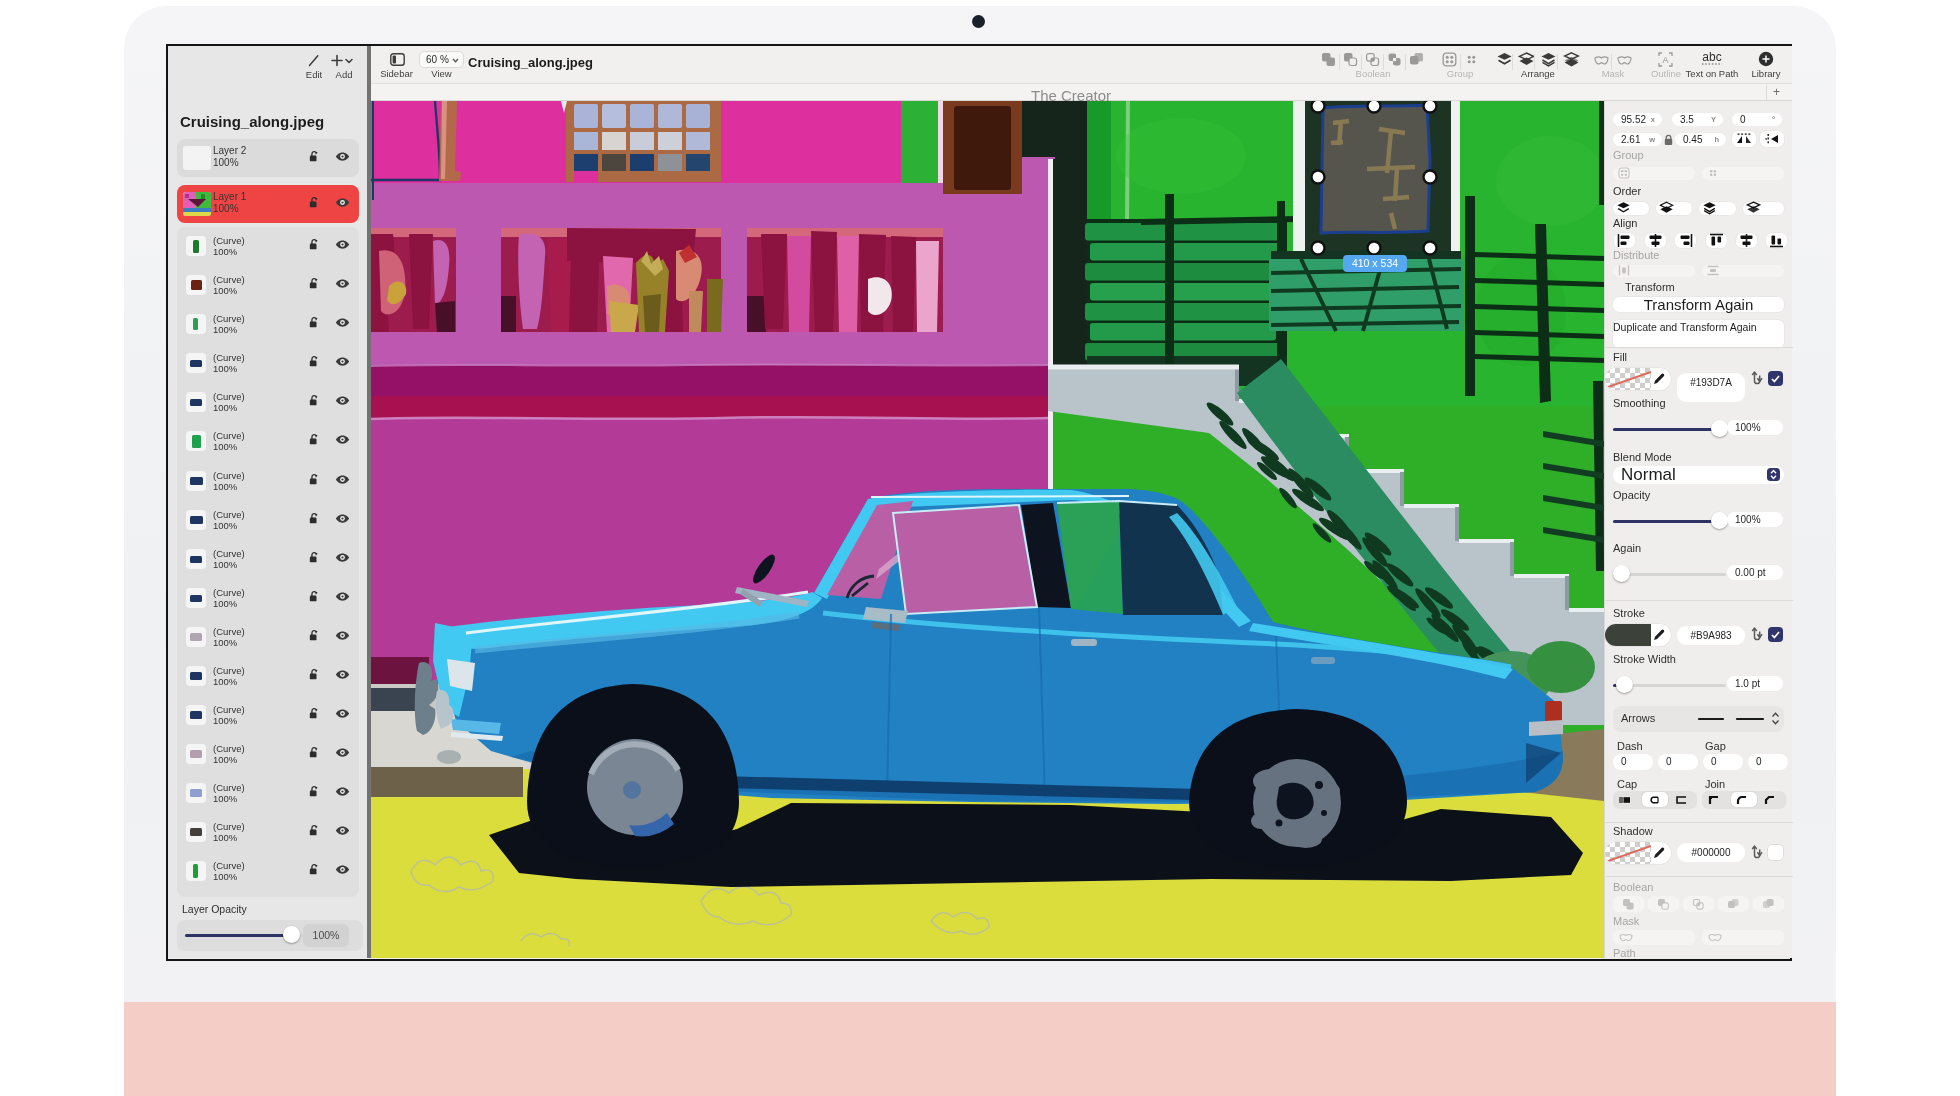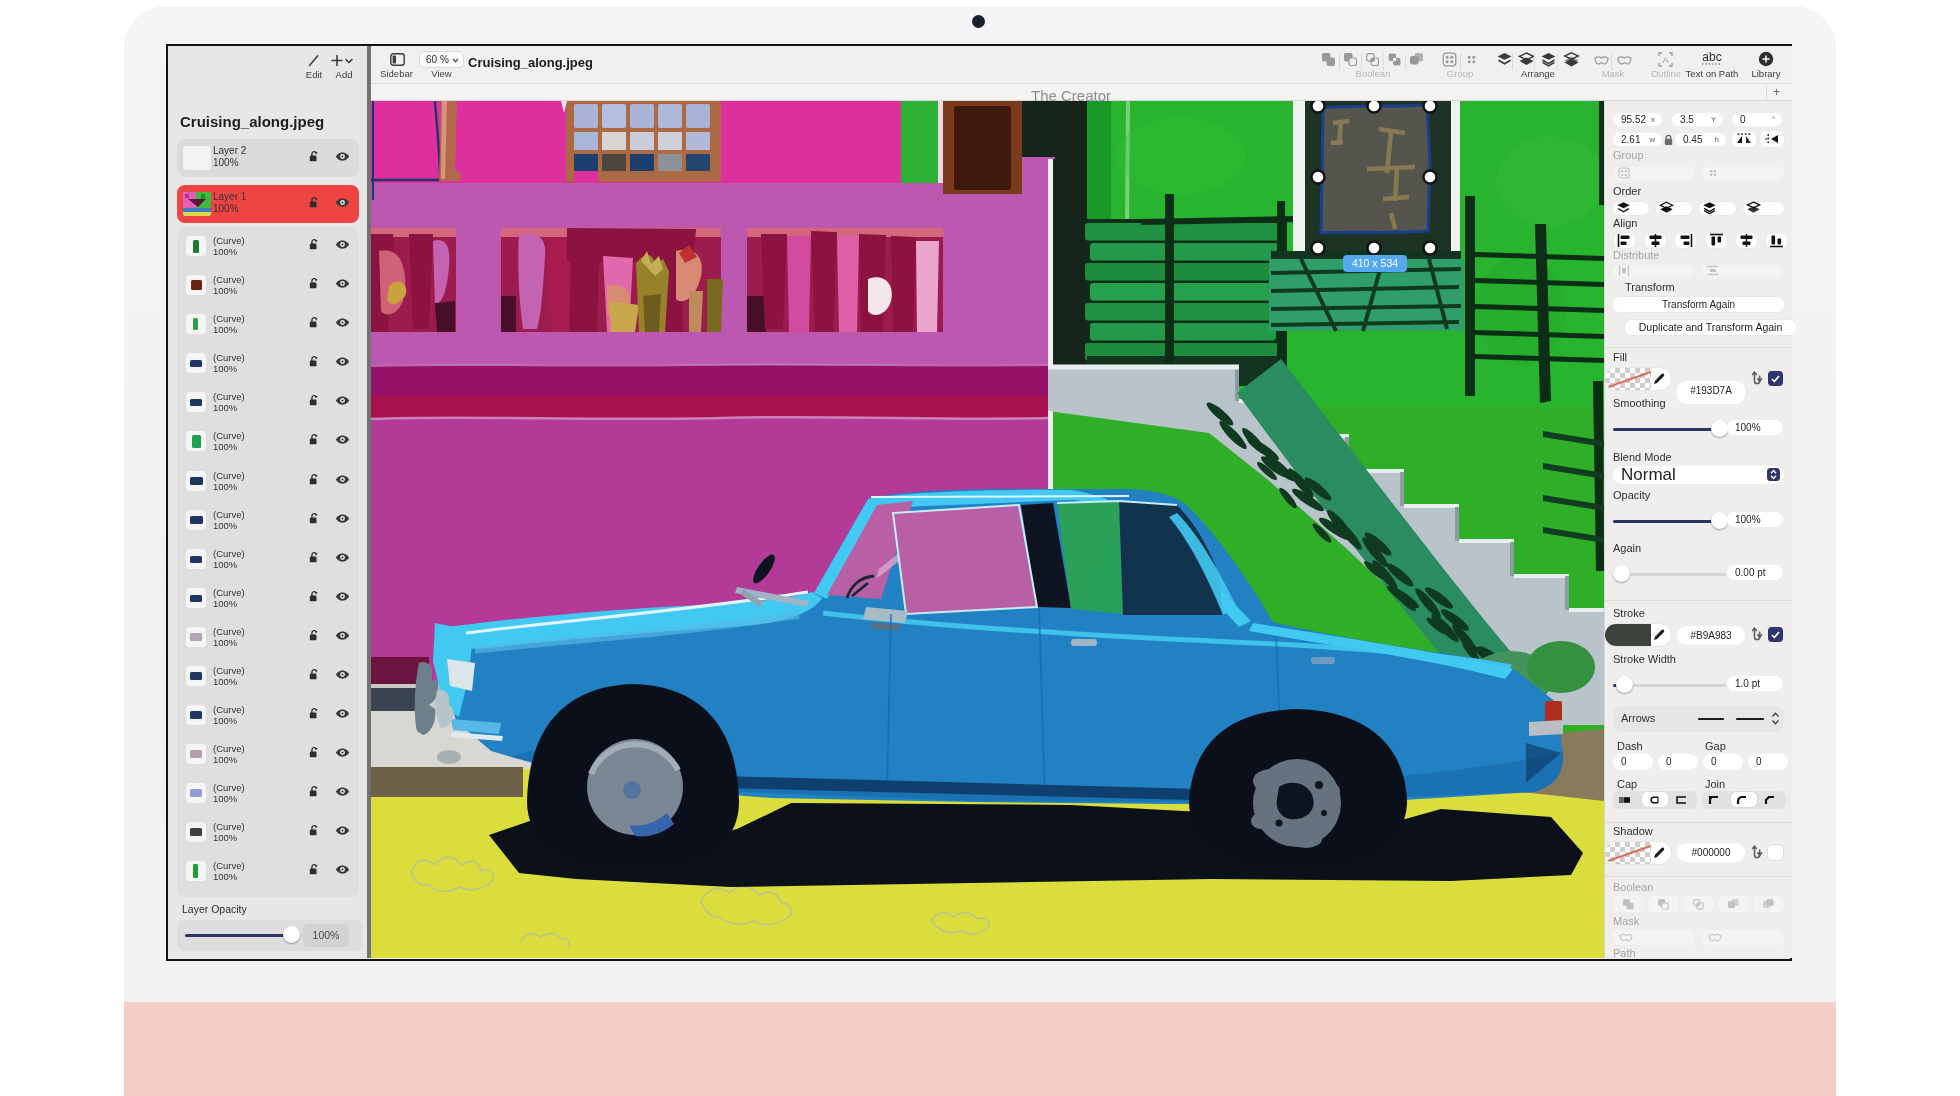--- a/index.html
+++ b/index.html
@@ -1033,22 +1033,22 @@
 <div class="pbtng" style="left:97px;top:163.5px;width:82px;height:12px"></div>
 <svg class="icsvg" style="left:13px;top:164px" width="12" height="11" viewBox="0 0 12 11">
         <path d="M1.5 0.5 L1.5 10.5 M10.5 0.5 L10.5 10.5" stroke="#c2c1c0" stroke-width="1.3"></path>
         <rect x="4.2" y="2.5" width="3.6" height="6" rx="1" fill="#c2c1c0"></rect>
       </svg>
 <svg class="icsvg" style="left:102px;top:164px" width="12" height="11" viewBox="0 0 12 11">
         <path d="M0.5 1.5 L11.5 1.5 M0.5 9.5 L11.5 9.5" stroke="#c2c1c0" stroke-width="1.3"></path>
         <rect x="3" y="4" width="6" height="3" rx="1" fill="#c2c1c0"></rect>
       </svg>
 <div class="plbl" style="left:20px;top:180px">Transform</div>
-<div class="pbtn" style="left:8px;top:195.5px;width:171px;height:15px;font-size:10px;color:#1e1e1e;text-align:center;line-height:15px">Transform Again</div>
-<div class="pbtn" style="left:20px;top:218.5px;width:171px;height:15px;font-size:10.5px;color:#1e1e1e;text-align:center;line-height:15px">Duplicate and Transform Again</div>
+<div class="pbtn" style="left:8px;top:195.5px;width:171px;height:15px;font-size:15px;color:#1e1e1e;text-align:center;line-height:15px">Transform Again</div>
+<div class="pbtn" style="left:8px;top:218.5px;width:171px;height:28px;font-size:10.5px;color:#1e1e1e;line-height:15px">Duplicate and Transform Again</div>
 <div class="psep" style="top:245.5px"></div>
 <div class="plbl" style="left:8px;top:250px">Fill</div>
 <div class="swatch" style="top:267px">
         <svg style="position:absolute;left:0;top:0" width="46" height="22" viewBox="0 0 46 22">
           <rect width="46" height="22" fill="#fff"></rect>
           <rect x="0" y="0" width="5" height="5" fill="#cfcecd"></rect>
           <rect x="0" y="10" width="5" height="5" fill="#cfcecd"></rect>
           <rect x="0" y="20" width="5" height="5" fill="#cfcecd"></rect>
           <rect x="10" y="0" width="5" height="5" fill="#cfcecd"></rect>
           <rect x="10" y="10" width="5" height="5" fill="#cfcecd"></rect>
@@ -1076,21 +1076,21 @@
           <rect x="35" y="25" width="5" height="5" fill="#cfcecd"></rect>
           <rect x="45" y="5" width="5" height="5" fill="#cfcecd"></rect>
           <rect x="45" y="15" width="5" height="5" fill="#cfcecd"></rect>
           <rect x="45" y="25" width="5" height="5" fill="#cfcecd"></rect>
           <path d="M0 20 L46 4" stroke="#e06a5a" stroke-width="2"></path>
         </svg>
         <svg style="position:absolute;right:5px;top:4px" width="14" height="14" viewBox="0 0 14 14">
           <path d="M2 12 L5 11 L12 4 A1.6 1.6 0 0 0 9.8 1.8 L3 8.8 Z" fill="#1d1d1d"></path>
         </svg>
       </div>
-<div class="hex" style="left:72px;top:280px;width:68px;height:23px">#193D7A</div>
+<div class="hex" style="left:72px;top:272px;width:68px;height:29px">#193D7A</div>
 <svg class="icsvg" style="left:146px;top:270px" width="13" height="15" viewBox="0 0 13 15">
         <path d="M3.5 1.5 L3.5 10 A2.6 2.6 0 0 0 8.7 10 L8.7 4.5" fill="none" stroke="#5a5a5a" stroke-width="1.5"></path>
         <path d="M1.2 4 L3.5 1.2 L5.8 4" fill="none" stroke="#5a5a5a" stroke-width="1.5"></path>
         <path d="M6.4 7.2 L8.7 10.4 L11 7.2" fill="none" stroke="#5a5a5a" stroke-width="1.5"></path>
       </svg>
 <div class="cbx" style="left:163px;top:270px;background:#30356b"></div>
 <svg class="icsvg" style="left:166px;top:273.5px" width="9" height="8" viewBox="0 0 9 8">
         <path d="M1 4 L3.4 6.5 L8 1" stroke="#fff" stroke-width="1.7" fill="none"></path>
       </svg>
 <div class="plbl" style="left:8px;top:296px">Smoothing</div>

